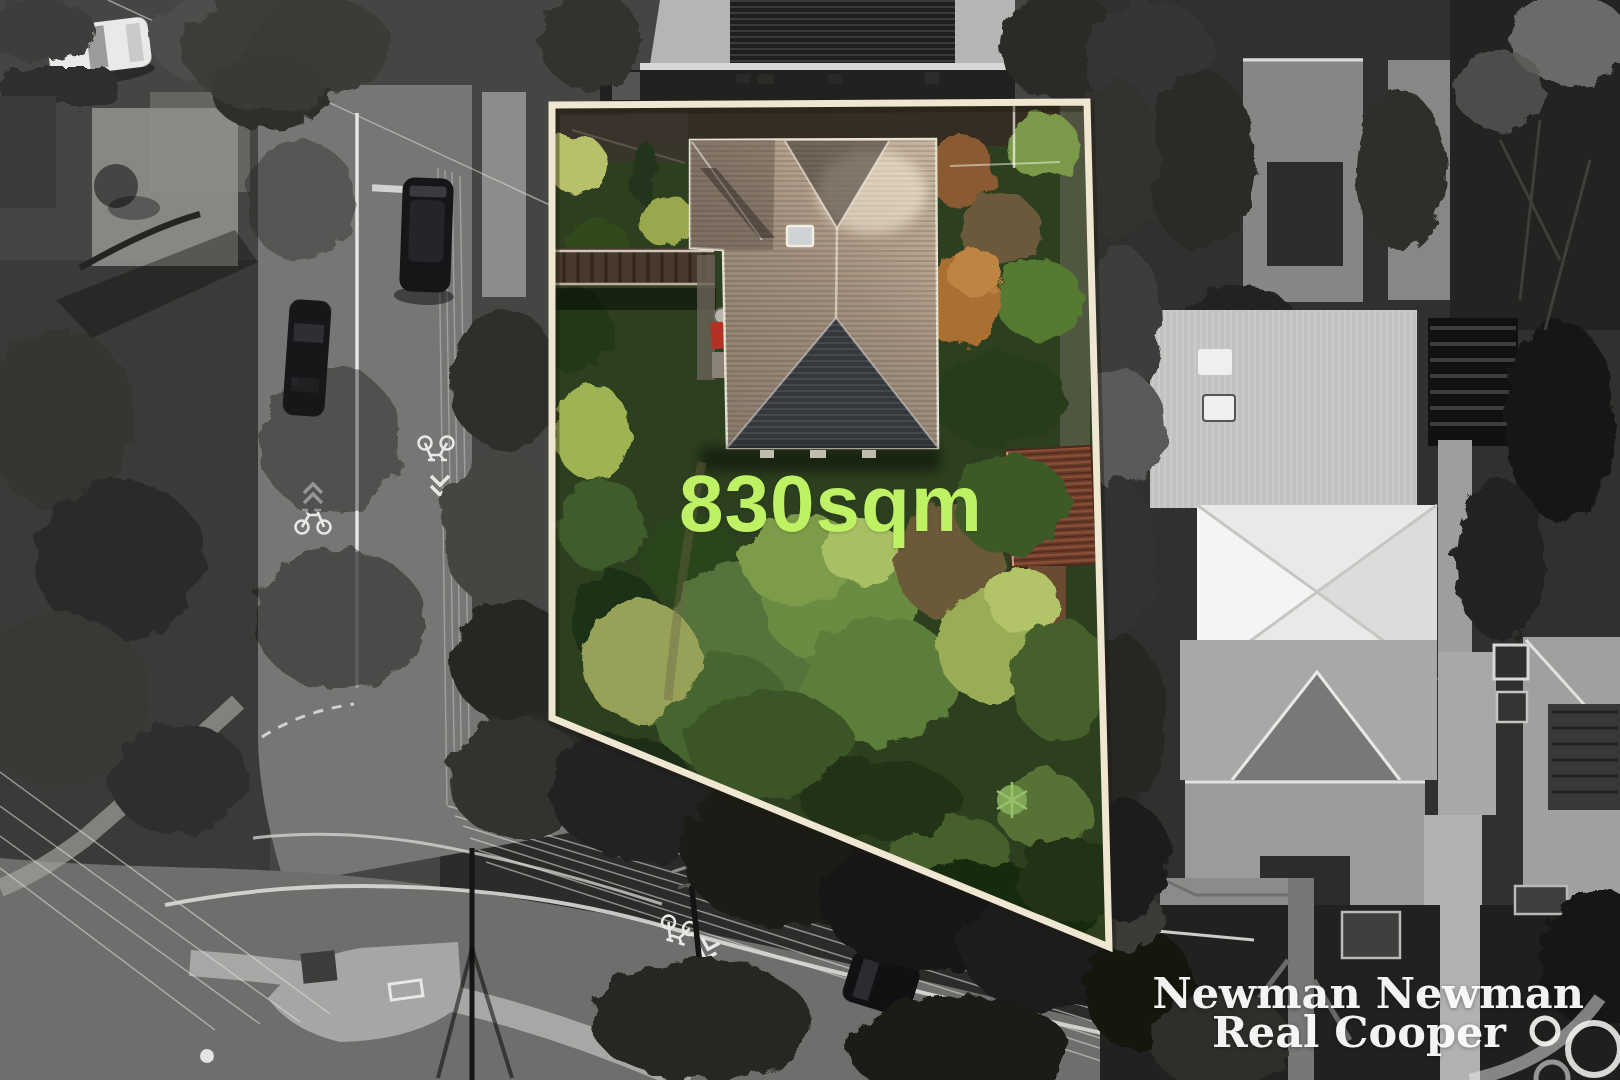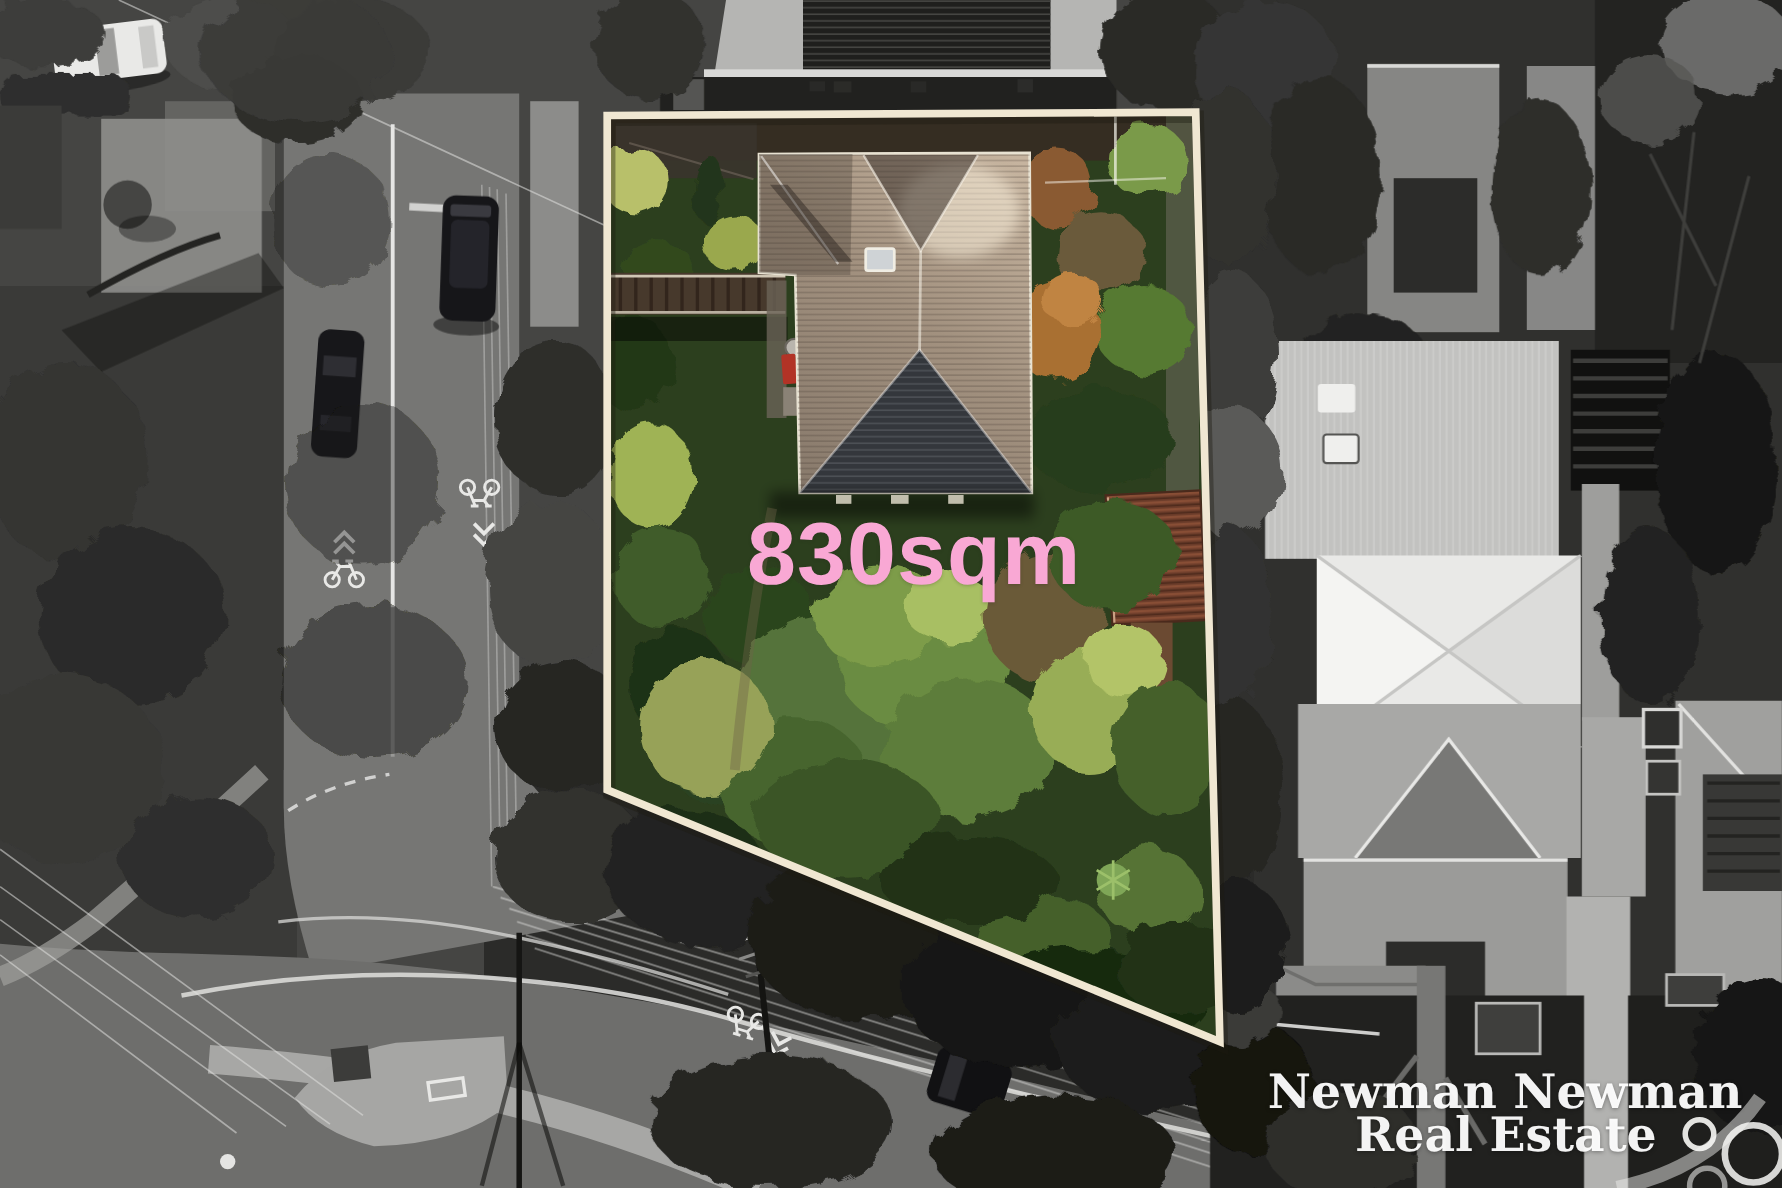--- a/index.html
+++ b/index.html
@@ -1,19 +1,19 @@
 <!DOCTYPE html>
 <html><head>
 <meta charset="utf-8">
 <style>
   html,body{margin:0;padding:0;background:#111;}
   #stage{position:relative;width:1620px;height:1080px;overflow:hidden;
          font-family:"Liberation Sans",sans-serif;background:#454543;}
   #scene{position:absolute;left:0;top:0;}
-  .overlay-text{position:absolute;color:#f9a8d4;pointer-events:none;}
+  .overlay-text{position:absolute;color:#bef264;pointer-events:none;}
   #area-label{left:831px;top:458px;transform:translateX(-50%);
       font-size:80px;font-weight:700;letter-spacing:1px;
       font-family:"Liberation Sans",sans-serif;
       text-shadow:0 1px 3px rgba(40,40,30,.25);white-space:nowrap;}
   .brand-line{position:absolute;color:rgba(255,255,255,.95);
       font-family:"DejaVu Serif","Liberation Serif",serif;font-weight:700;
       font-size:43px;line-height:1;white-space:nowrap;
       text-shadow:0 1px 4px rgba(0,0,0,.35);}
   #brand-1{right:36px;top:972px;}
   #brand-2{right:114px;top:1011px;}
@@ -409,14 +409,14 @@
   <g>
     <path d="M1470,1080 Q1555,1062 1600,998" stroke="rgba(235,235,233,.5)" stroke-width="13" fill="none"></path>
     <circle cx="1545" cy="1031" r="13" fill="none" stroke="rgba(248,248,246,.9)" stroke-width="5"></circle>
     <circle cx="1594" cy="1049" r="26" fill="none" stroke="rgba(248,248,246,.85)" stroke-width="6"></circle>
     <circle cx="1552" cy="1078" r="16" fill="none" stroke="rgba(248,248,246,.55)" stroke-width="5"></circle>
   </g>
 </svg>
 
 <div id="area-label" class="overlay-text">830sqm</div>
 <div id="brand-1" class="brand-line">Newman Newman</div>
-<div id="brand-2" class="brand-line">Real Estate</div>
+<div id="brand-2" class="brand-line">Real Cooper</div>
 </div>
 
 </body></html>

